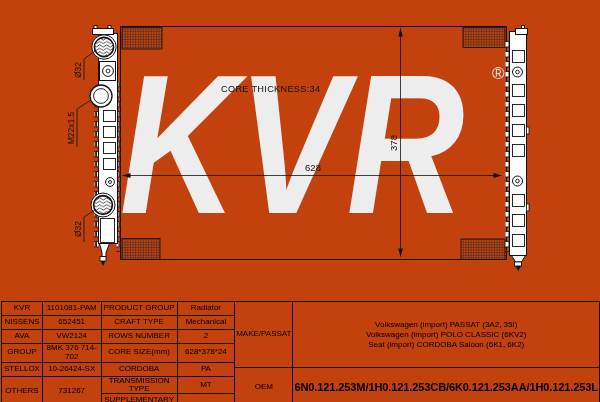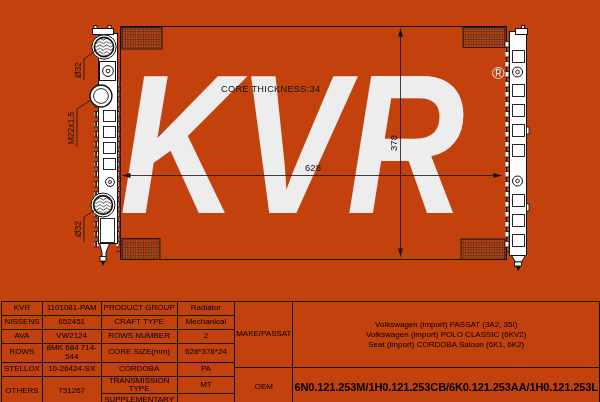--- a/index.html
+++ b/index.html
@@ -153,22 +153,22 @@
         <td>CRAFT TYPE</td>
         <td>Mechanical</td>
       </tr>
       <tr style="height:14px">
         <td>AVA</td>
         <td>VW2124</td>
         <td>ROWS NUMBER</td>
         <td>2</td>
       </tr>
       <tr style="height:14px">
-        <td>ROWS</td>
-        <td>8MK 684 714-544</td>
+        <td>GROUP</td>
+        <td>8MK 376 714-702</td>
         <td>CORE SIZE(mm)</td>
         <td>628*378*24</td>
       </tr>
       <tr style="height:14px">
         <td>STELLOX</td>
         <td>10-26424-SX</td>
         <td>CORDOBA</td>
         <td>PA</td>
       </tr>
       <tr style="height:17px">

